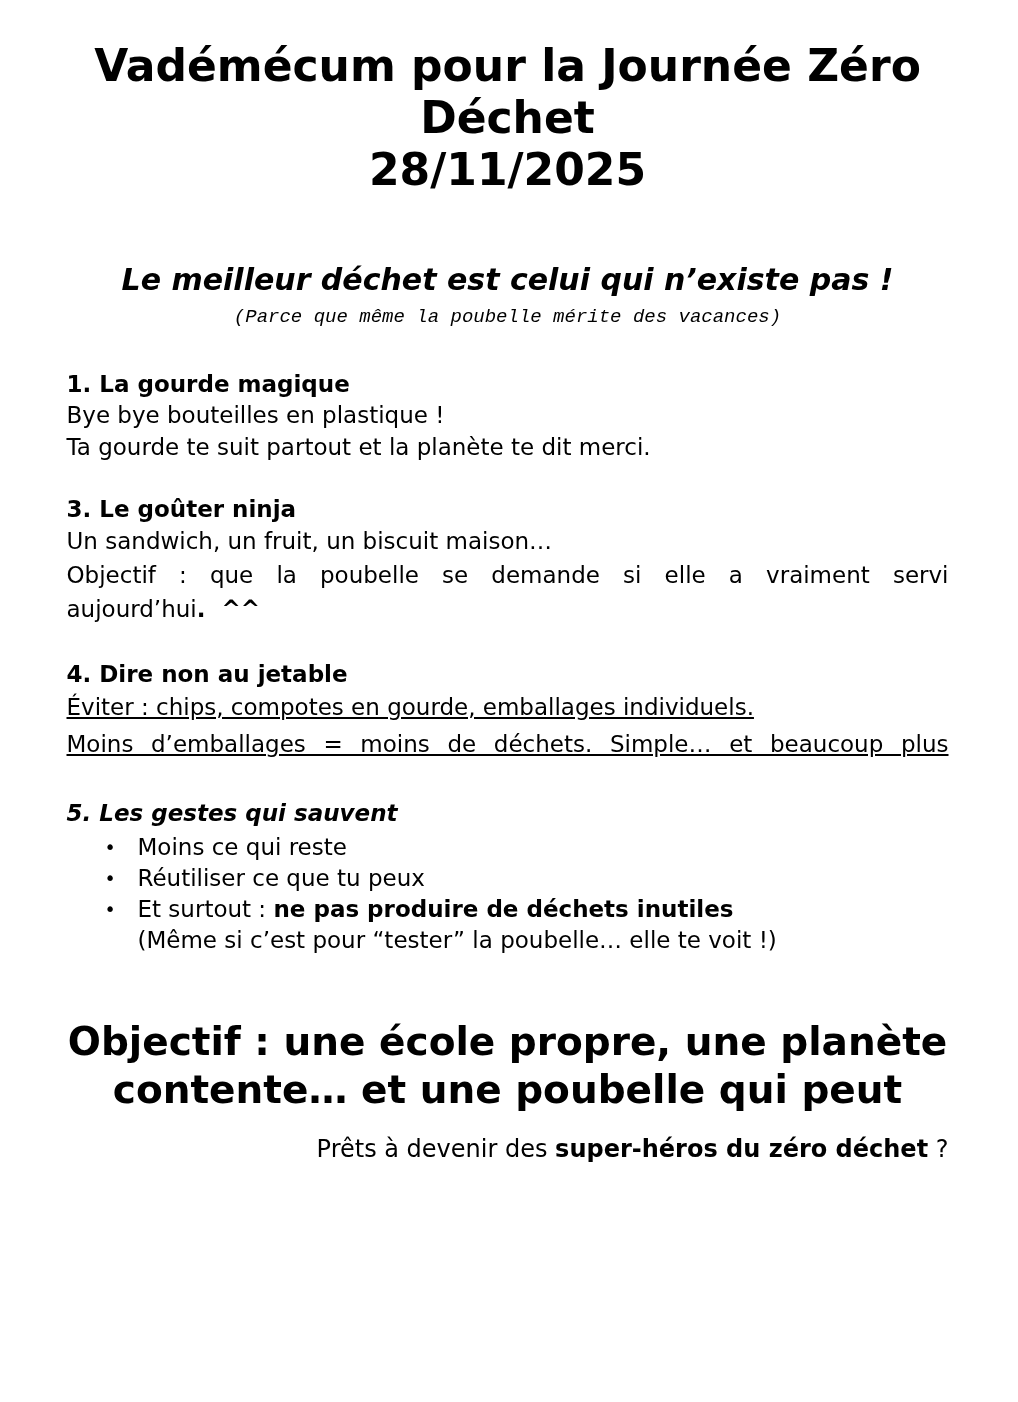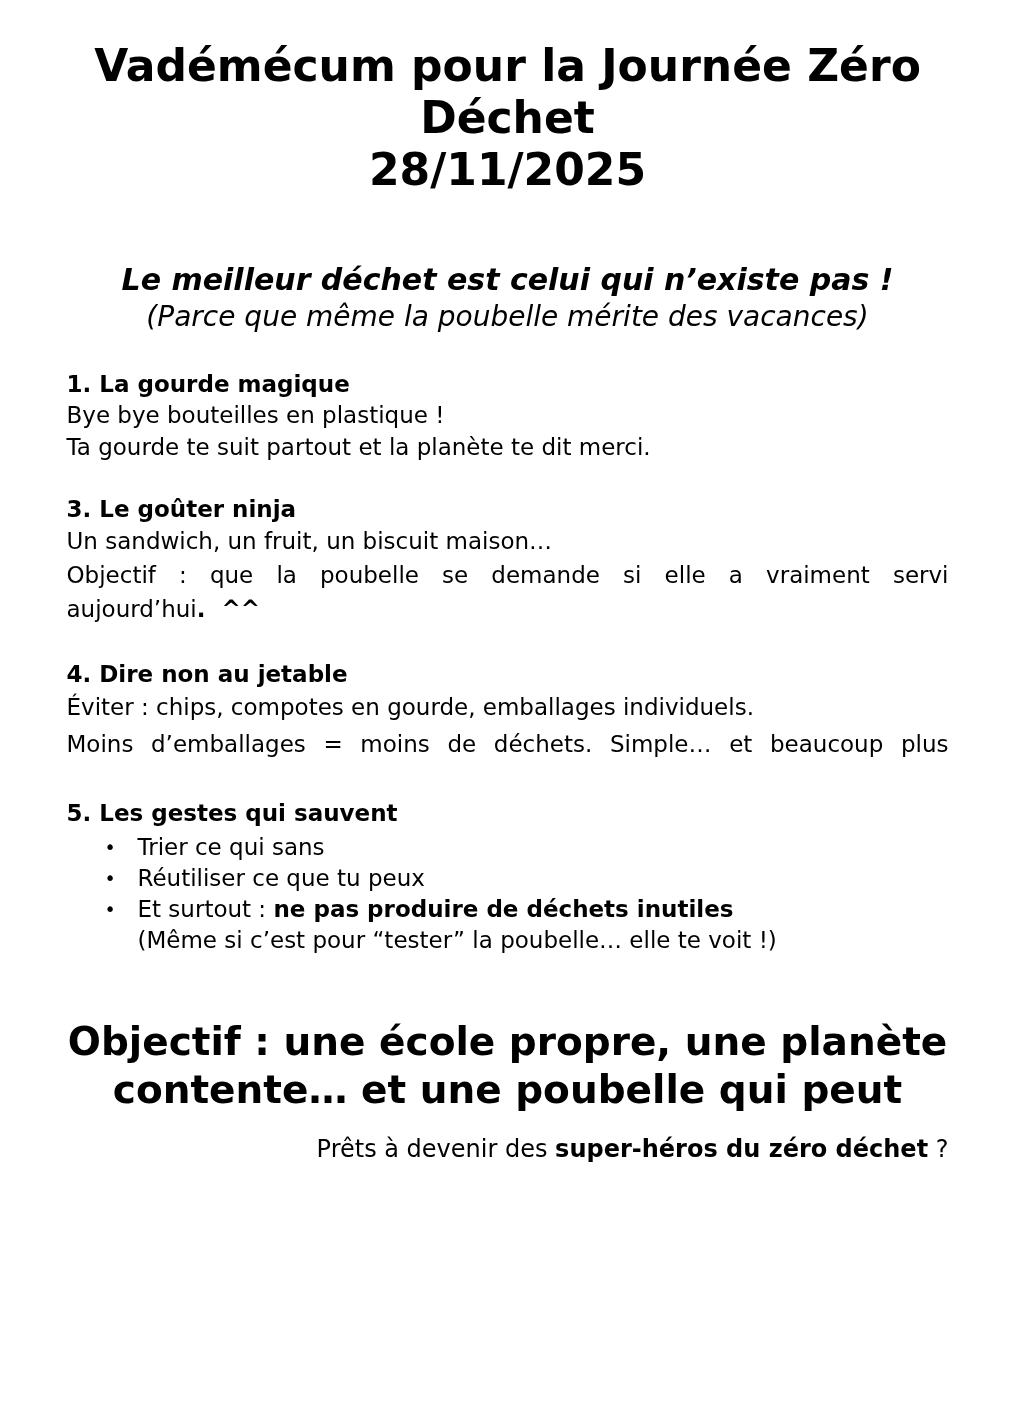--- a/index.html
+++ b/index.html
@@ -27,39 +27,40 @@
     text-align: center;
     font-size: 30px;
     font-weight: bold;
     font-style: italic;
     line-height: 36px;
     white-space: nowrap;
   }
   .tagline-note {
     margin-top: 4px;
     text-align: center;
-    font-size: 28px;
+    font-size: 19px;
     font-style: italic;
     line-height: 30px;
+    font-family: Liberation Mono, monospace;
   }
   section h2 {
     font-size: 23px;
     font-weight: bold;
     line-height: 30px;
   }
   p.line { font-size: 23px; }
   .s1 h2 { margin-top: 37px; }
   .s1 p.line { line-height: 32px; }
   .s2 h2 { margin-top: 36px; }
   .s2 p.line { line-height: 37px; }
   .s3 h2 { margin-top: 31px; }
   .s3 p.line { line-height: 34px; }
   .s4 h2 { margin-top: 33px; }
-  .s4 p.line { line-height: 37px; }
-  .s5 h2 { margin-top: 35px; margin-bottom: 4px; }
+  .s4 p.line { line-height: 37px; text-decoration: underline; }
+  .s5 h2 { margin-top: 35px; margin-bottom: 4px; font-style: italic; }
   .justify-full { text-align: justify; text-align-last: justify; }
   ul.bullets { list-style: none; }
   ul.bullets li {
     display: flex;
     font-size: 23px;
     line-height: 31px;
     padding-left: 38px;
   }
   .bullet-dot {
     width: 33px;
@@ -118,21 +119,21 @@
     <h2>4. Dire non au jetable</h2>
     <p class="line">Éviter : chips, compotes en gourde, emballages individuels.</p>
     <p class="line justify-full">Moins d’emballages = moins de déchets. Simple… et beaucoup plus</p>
   </section>
 
   <section class="s5">
     <h2>5. Les gestes qui sauvent</h2>
     <ul class="bullets">
       <li>
         <span class="bullet-dot">•</span>
-        <span>Trier ce qui sans</span>
+        <span>Moins ce qui reste</span>
       </li>
       <li>
         <span class="bullet-dot">•</span>
         <span>Réutiliser ce que tu peux</span>
       </li>
       <li>
         <span class="bullet-dot">•</span>
         <span>
           <span>Et surtout : </span><strong>ne pas produire de déchets inutiles</strong>
           <span class="bullet-note">(Même si c’est pour “tester” la poubelle… elle te voit !)</span>

